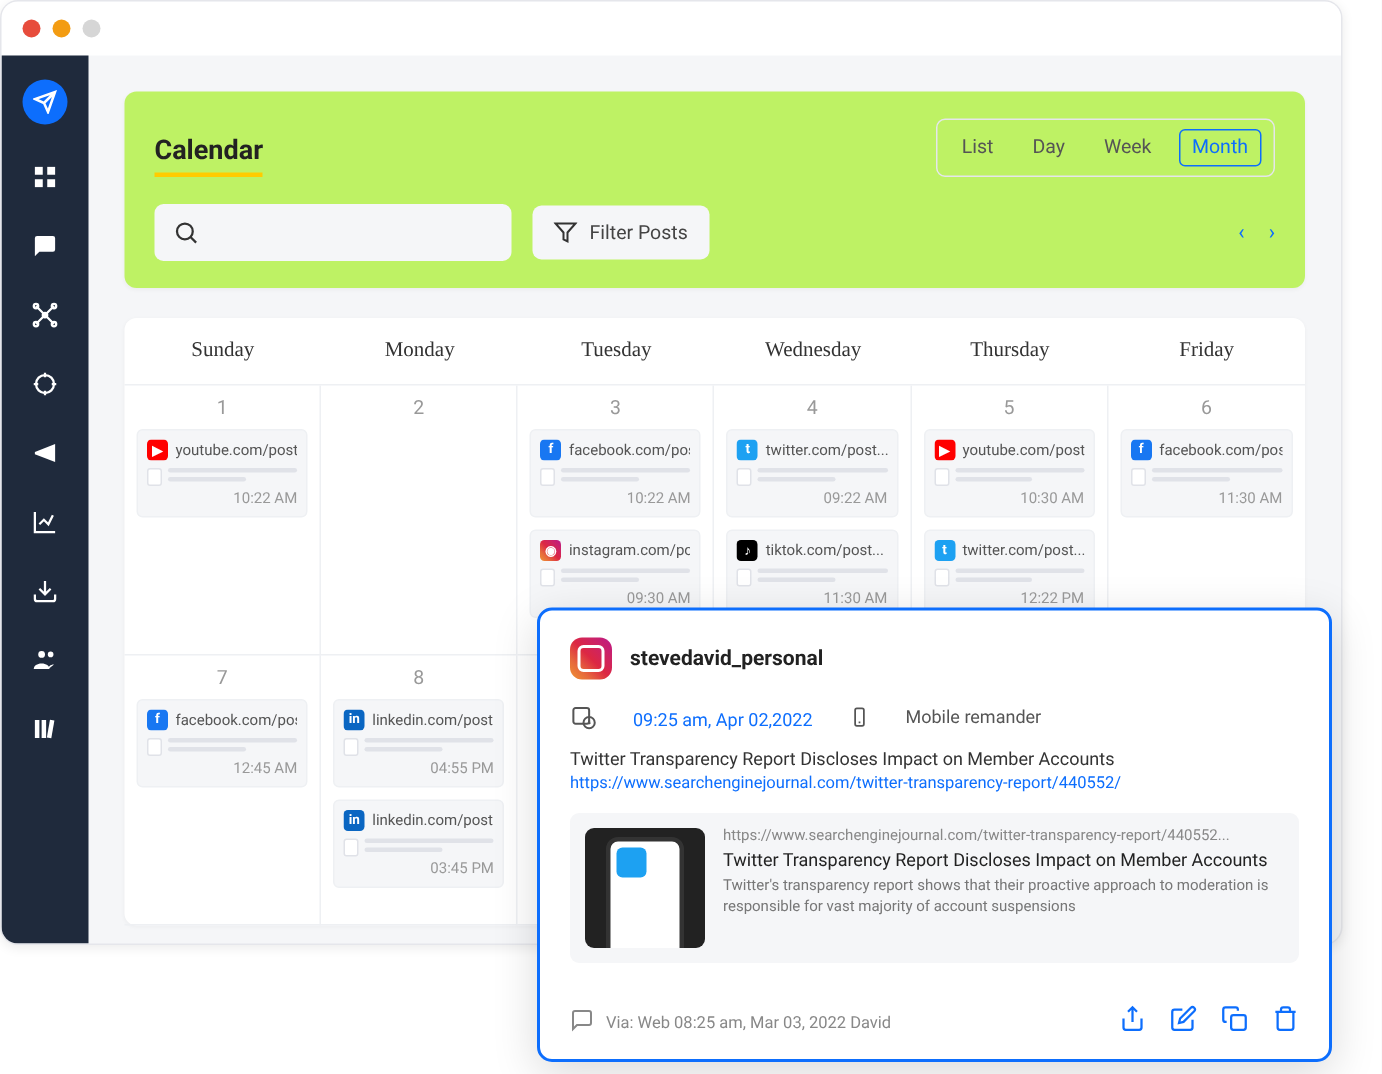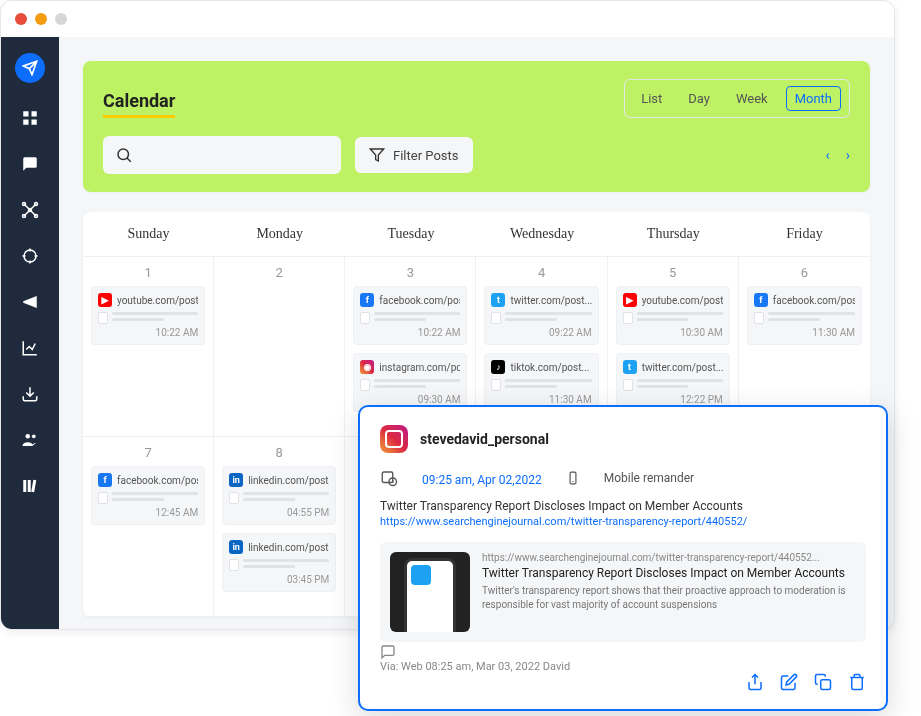--- a/index.html
+++ b/index.html
@@ -63,21 +63,21 @@
 .popup-title { font-size: 12px; color: #333; margin-bottom: 2px; }
 .popup-link { font-size: 11px; color: #0d6efd; margin-bottom: 14px; display: block; }
 .preview { background: #f5f6f8; border-radius: 6px; padding: 10px; display: flex; gap: 12px; }
 .preview-img { width: 80px; height: 80px; background: #222; border-radius: 6px; position: relative; overflow: hidden; flex-shrink:0; }
 .phone { position:absolute; left:14px; top:6px; width:52px; height:90px; background:#fff; border:3px solid #333; border-radius:8px; }
 .phone .twblock { width:20px; height:20px; background:#1da1f2; border-radius:4px; margin:4px; }
 .preview-text { flex: 1; font-size: 10px; }
 .preview-text .purl { color: #888; margin-bottom: 3px; white-space:nowrap; overflow:hidden; text-overflow:ellipsis; }
 .preview-text .ptitle { color: #222; font-size: 12px; margin-bottom: 4px; }
 .preview-text .pdesc { color: #777; line-height: 1.4; }
-.popup-foot { display: flex; align-items: flex-start; margin-top: 2px; font-size: 11px; color: #888; flex-direction: column; }
+.popup-foot { display: flex; align-items: flex-end; margin-top: 28px; font-size: 11px; color: #888; }
 .foot-icons { margin-left: auto; display: flex; gap: 16px; }
 .foot-icons svg { width: 18px; height: 18px; }
 </style>
 </head>
 <body>
 
 <div class="window">
   <div class="titlebar">
     <div class="dot red"></div>
     <div class="dot yellow"></div>

